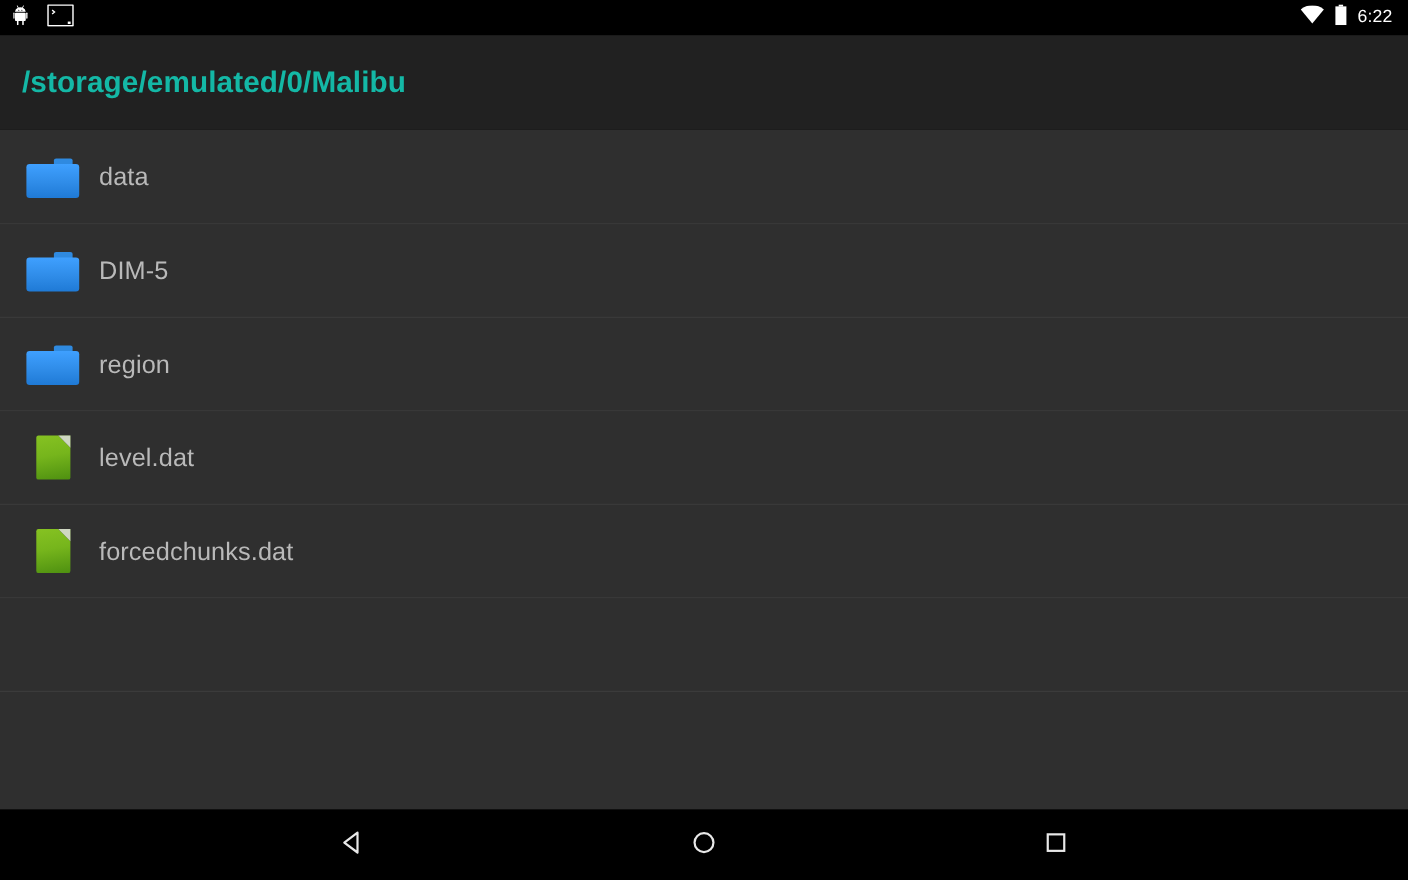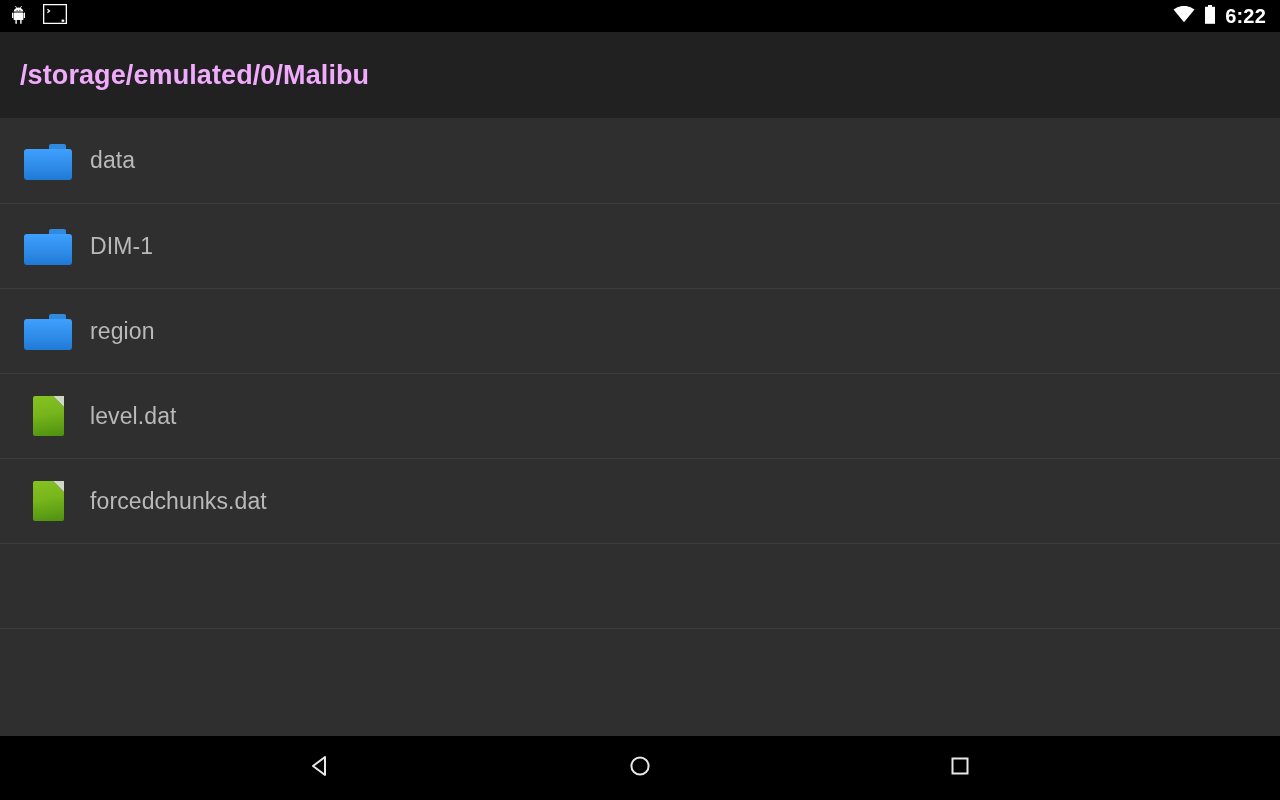--- a/index.html
+++ b/index.html
@@ -33,42 +33,42 @@
     gap: 14px;
   }
   .status-right {
     margin-left: auto;
     display: flex;
     align-items: center;
     gap: 9px;
   }
   .status-clock {
     color: #ffffff;
-    font-size: 20px;
-    font-weight: bold;
+    font-size: 16px;
+    font-weight: normal;
     letter-spacing: 0.2px;
     line-height: 1;
     padding-bottom: 1px;
   }
   .sb-icon { display: block; }
 
   
   .action-bar {
     position: absolute;
     top: 32px; left: 0;
     width: 1280px;
     height: 86px;
     background: #212121;
     display: flex;
     align-items: center;
     box-sizing: border-box;
     padding-left: 20px;
   }
   .action-bar-title {
-    color: #f0abfc;
+    color: #14b8a6;
     font-size: 27px;
     font-weight: bold;
     letter-spacing: 0.1px;
     white-space: nowrap;
   }
 
   
   .file-list {
     position: absolute;
     top: 118px; left: 0;
@@ -236,21 +236,21 @@
     <span class="row-label">data</span>
   </div>
 
   <div class="file-row">
     <span class="row-icon">
       <span class="icon-folder">
           <span class="tab"></span>
           <span class="body"></span>
         </span>
     </span>
-    <span class="row-label">DIM-1</span>
+    <span class="row-label">DIM-5</span>
   </div>
 
 
 
   <div class="file-row">
     <span class="row-icon">
       <span class="icon-folder">
           <span class="tab"></span>
           <span class="body"></span>
         </span>

